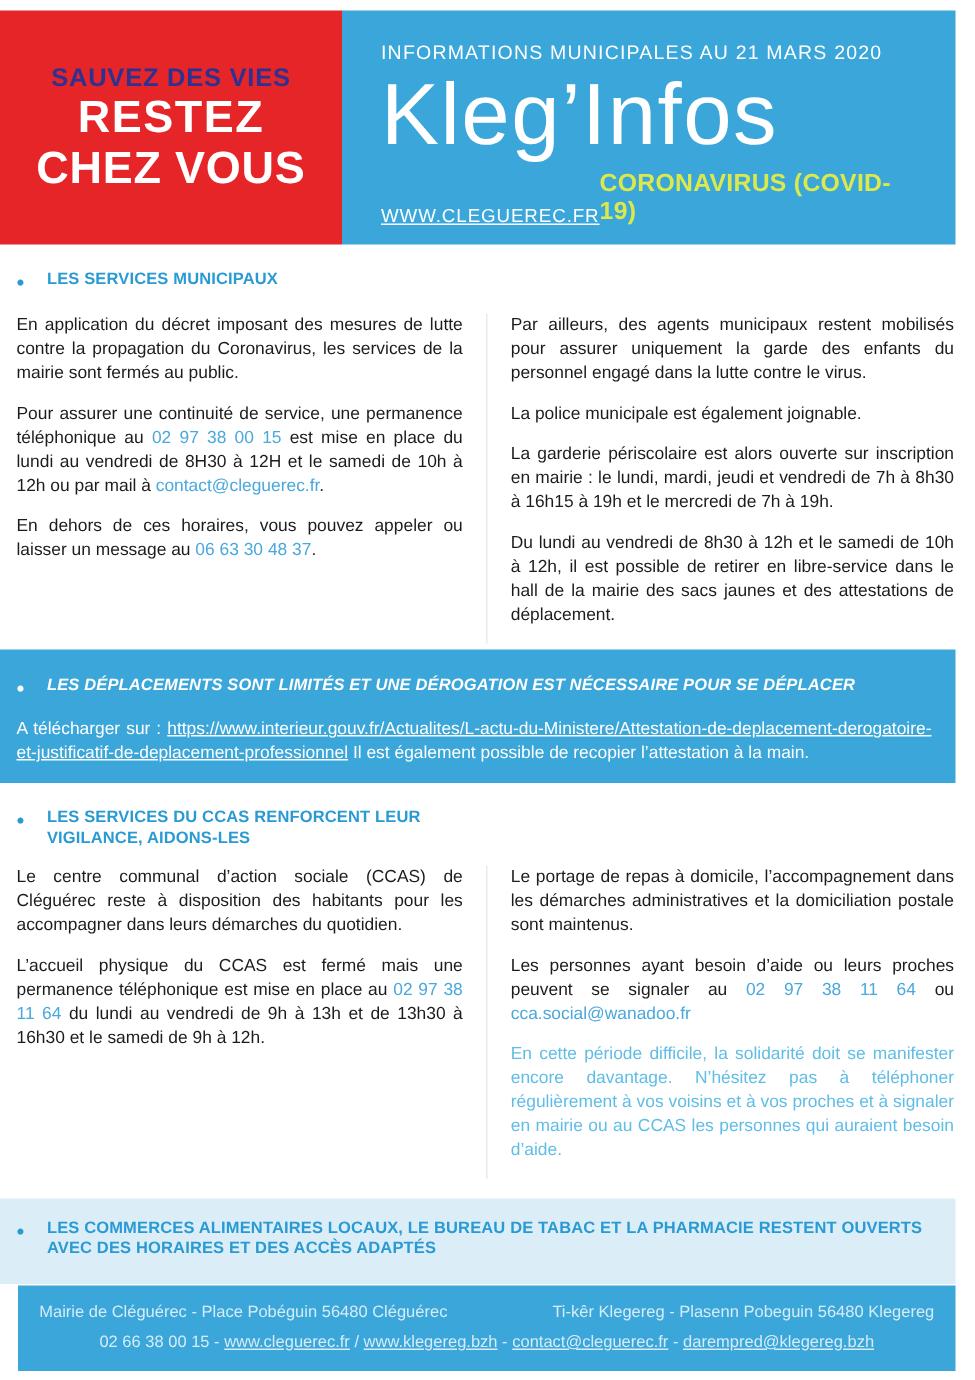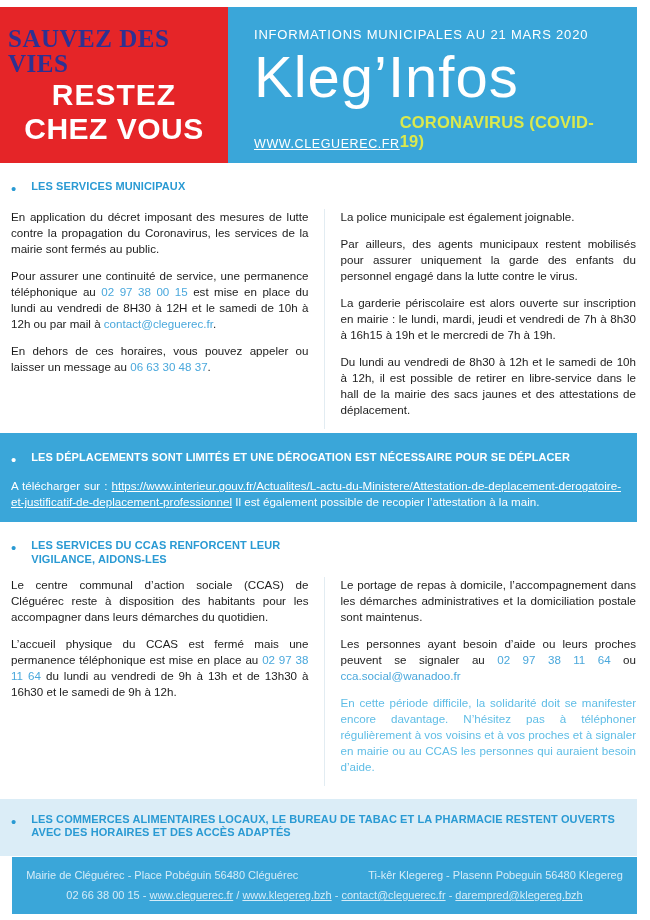--- a/index.html
+++ b/index.html
@@ -23,21 +23,21 @@
     color:var(--ink);
     overflow:hidden;
   }
   
   .header{display:flex;margin:7px 13px 0 0;height:156px;}
   .poster{
     width:228px;background:var(--red);
     display:flex;flex-direction:column;justify-content:center;align-items:center;
     padding:6px 8px;line-height:1;
   }
-  .poster-l1{color:var(--darkblue);font-weight:800;font-size:25px;letter-spacing:.5px;font-family:Liberation Serif, serif;}
+  .poster-l1{color:var(--darkblue);font-weight:800;font-size:17px;letter-spacing:.5px;}
   .poster-l2{color:#fff;font-weight:800;font-size:30px;margin-top:4px;letter-spacing:1px;}
   .poster-l3{color:#fff;font-weight:800;font-size:30px;margin-top:4px;letter-spacing:.5px;}
   .mast{
     flex:1;background:var(--blue);color:#fff;
     padding:20px 20px 12px 26px;
     display:flex;flex-direction:column;
   }
   .kicker{font-size:13px;letter-spacing:.8px;font-weight:500;}
   .newsletter-title{font-size:58px;font-weight:500;line-height:1.02;margin-top:5px;letter-spacing:1px;}
   .mast-bottom{margin-top:auto;display:flex;justify-content:space-between;align-items:flex-end;}
@@ -54,21 +54,21 @@
   .col-right{padding-left:16px;border-left:1px solid #e2ecf2;}
   p.para{margin:0 0 11px;font-size:11.6px;line-height:1.38;text-align:justify;}
   .r-plain{color:inherit;}
   .r-blue{color:var(--link);}
   .r-light{color:var(--softblue);}
   .r-link{color:var(--link);text-decoration:underline;cursor:pointer;word-break:break-all;}
   
   .band{background:var(--blue);color:#fff;margin:4px 13px 0 0;padding:10px 16px 12px 11px;}
   .band .sec-head{margin:8px 0 9px;}
   .band .sec-head .bullet,.band .sec-title{color:#fff;}
-  .band .sec-title{max-width:560px;}
+  .band .sec-title{max-width:560px;font-style:italic;}
   .band p.para{margin:0;color:#fff;}
   .band .r-link{color:#fff;}
   .band .r-plain{color:#fff;}
   
   .band-light{background:var(--lightband);margin:13px 13px 0 0;padding:6px 16px 8px 11px;}
   .band-light .sec-head{margin:8px 0 8px;}
   .band-light .sec-title{max-width:585px;}
   
   .footer{
     position:absolute;left:12px;right:13px;bottom:6px;
@@ -107,22 +107,22 @@
         <span class="bullet">•</span>
         <span class="sec-title">LES SERVICES MUNICIPAUX</span>
       </div>
       <div class="cols">
         <div class="col col-left">
           <p class="para"><span class="r-plain">En application du décret imposant des mesures de lutte contre la propagation du Coronavirus, les services de la mairie sont fermés au public.</span></p>
           <p class="para"><span class="r-plain">Pour assurer une continuité de service, une permanence téléphonique au </span><span class="r-blue">02 97 38 00 15</span><span class="r-plain"> est mise en place du lundi au vendredi de 8H30 à 12H et le samedi de 10h à 12h ou par mail à </span><span class="r-blue">contact@cleguerec.fr</span><span class="r-plain">.</span></p>
           <p class="para"><span class="r-plain">En dehors de ces horaires, vous pouvez appeler ou laisser un message au </span><span class="r-blue">06 63 30 48 37</span><span class="r-plain">.</span></p>
         </div>
         <div class="col col-right">
+          <p class="para"><span class="r-plain">Par ailleurs, des agents municipaux restent mobilisés pour assurer uniquement la garde des enfants du personnel engagé dans la lutte contre le virus.</span></p>
           <p class="para"><span class="r-plain">La police municipale est également joignable.</span></p>
-          <p class="para"><span class="r-plain">Par ailleurs, des agents municipaux restent mobilisés pour assurer uniquement la garde des enfants du personnel engagé dans la lutte contre le virus.</span></p>
           <p class="para"><span class="r-plain">La garderie périscolaire est alors ouverte sur inscription en mairie : le lundi, mardi, jeudi et vendredi de 7h à 8h30 à 16h15 à 19h et le mercredi de 7h à 19h.</span></p>
           <p class="para"><span class="r-plain">Du lundi au vendredi de 8h30 à 12h et le samedi de 10h à 12h, il est possible de retirer en libre-service dans le hall de la mairie des sacs jaunes et des attestations de déplacement.</span></p>
         </div>
       </div>
     </div>
   </div>
 
   <div class="band">
     <div class="sec-head">
       <span class="bullet">•</span>

